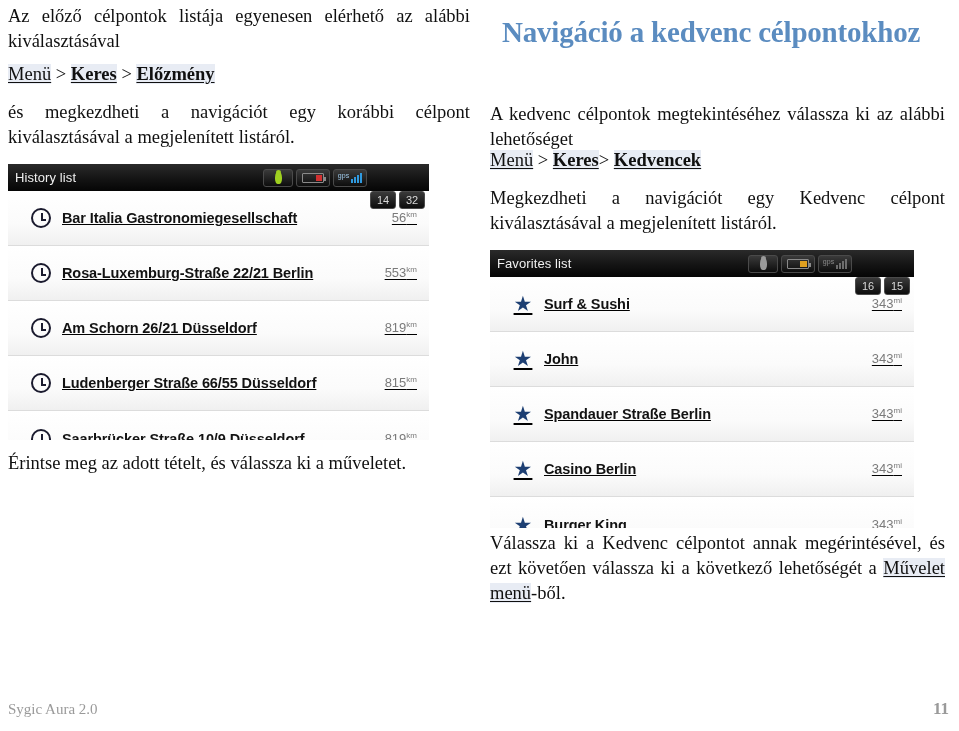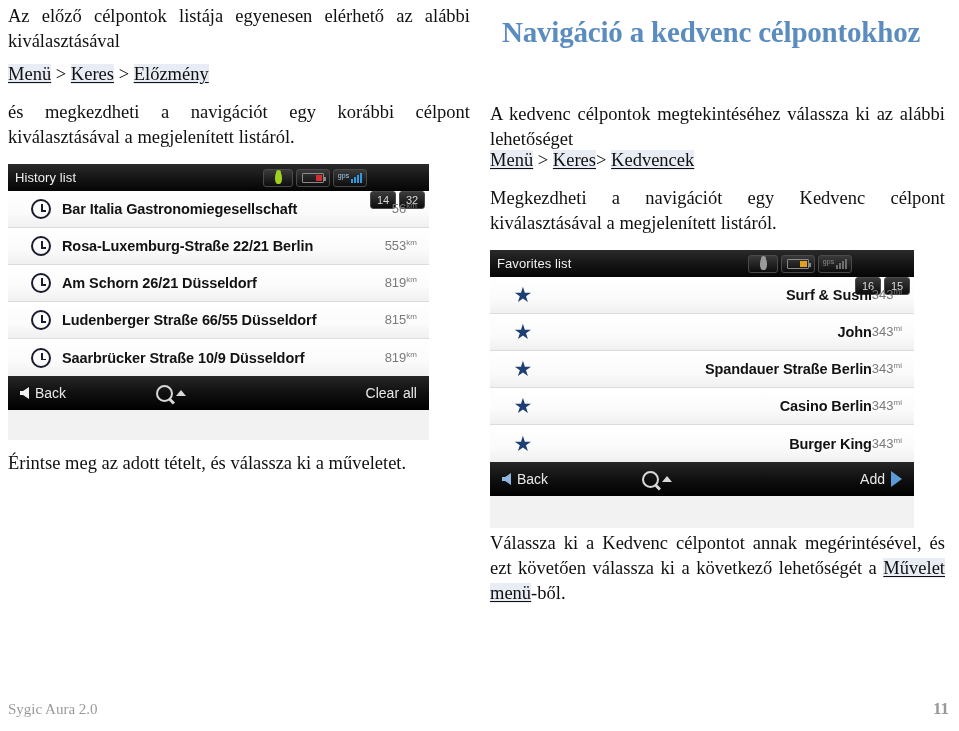--- a/index.html
+++ b/index.html
@@ -59,39 +59,39 @@
     line-height: 25px;
     color: #101010;
     margin: 0;
     white-space: nowrap;
   }
   .menupath .seg {
     background: #e8ecf4;
     text-decoration: underline;
     text-underline-offset: 2px;
   }
-  .menupath .seg.b { font-weight: normal; }
+  .menupath .seg.b { font-weight: bold; }
   .menupath .sep { color: #101010; }
 
   .inline-link {
     background: #e8ecf4;
     text-decoration: underline;
     text-underline-offset: 2px;
   }
 
   
   .device {
     position: absolute;
     background: #f2f2f2;
     box-sizing: border-box;
     overflow: hidden;
     font-family: "Liberation Sans", sans-serif;
   }
   .device.left  { left: 0px;  top: 164px; width: 421px; height: 276px; }
-  .device.right { left: 4px;  top: 250px; width: 424px; height: 278px; text-align: right; }
+  .device.right { left: 4px;  top: 250px; width: 424px; height: 278px; }
 
   
   .dev-titlebar {
     height: 27px;
     background: linear-gradient(180deg, #2a2a2a 0%, #141414 55%, #050505 100%);
     display: flex;
     align-items: center;
     padding: 0 4px 0 7px;
     box-sizing: border-box;
     gap: 42px;
@@ -175,27 +175,28 @@
     color: #9fc8e8;
     line-height: 7px;
     margin-right: 1px;
     align-self: flex-start;
   }
   .glyph-gps.dim i { color:#8a8a8a; }
 
   
   .dev-list { background: #fafafa; }
   .dev-row {
-    height: 37px;
+    height: 55px;
     display: flex;
     align-items: center;
     border-bottom: 1px solid #dcdcdc;
     background: linear-gradient(180deg,#ffffff 0%, #fbfbfb 60%, #f0f0f0 100%);
     padding-left: 12px;
     box-sizing: border-box;
+    text-decoration: underline;
   }
   .dev-row:last-child { border-bottom: none; }
   .row-ico { width: 42px; flex: 0 0 42px; display:flex; align-items:center; justify-content:center; }
   .row-label {
     flex: 1 1 auto;
     font-family: "Liberation Sans", sans-serif;
     font-size: 14.5px;
     font-weight: bold;
     color: #121212;
     letter-spacing: -0.1px;

